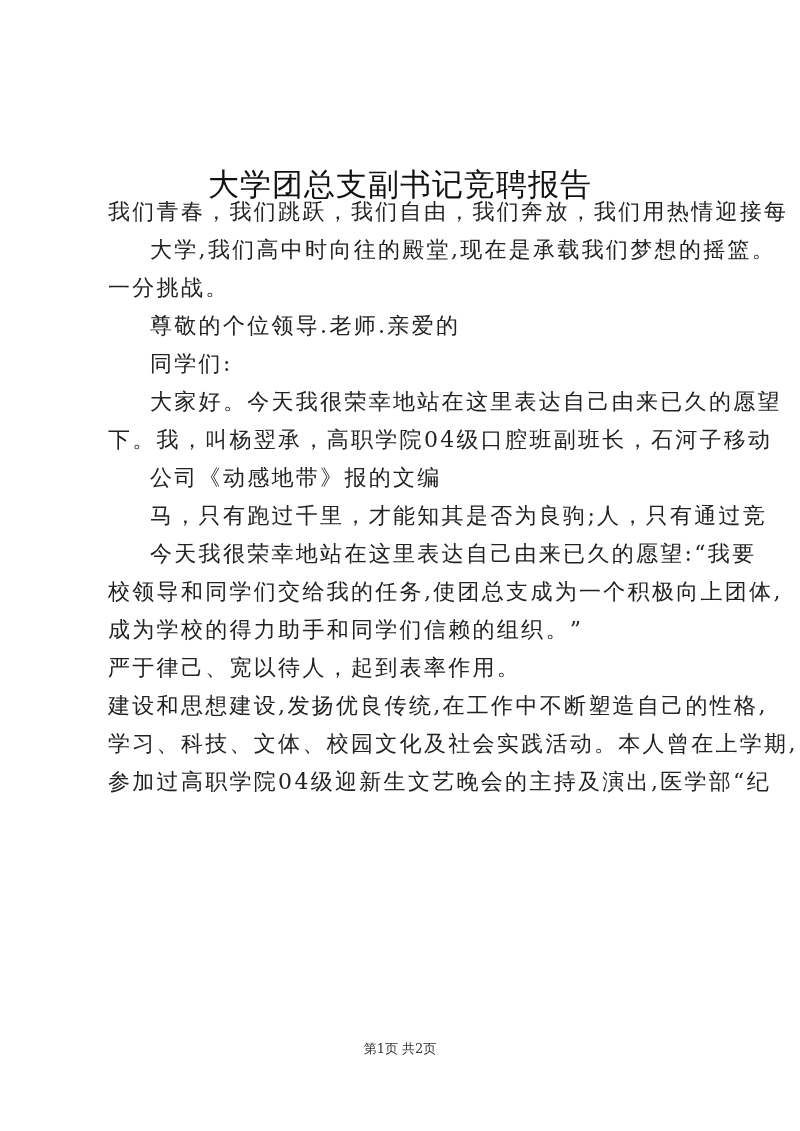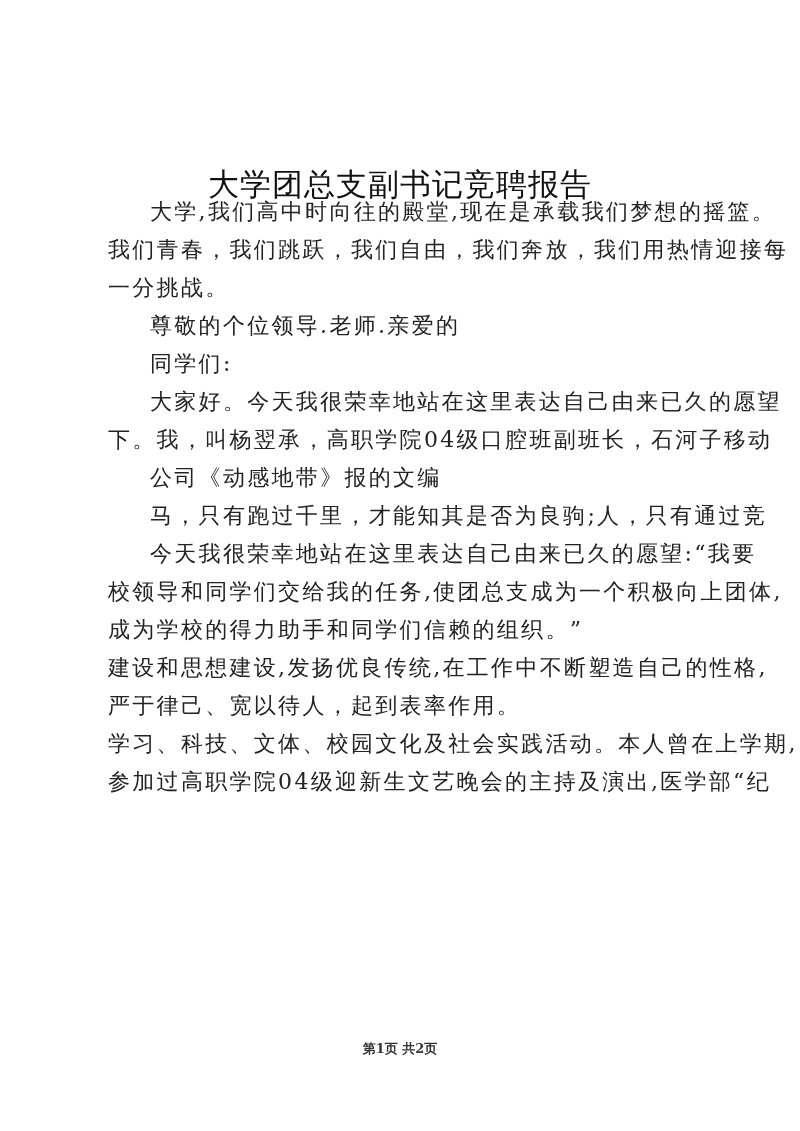--- a/index.html
+++ b/index.html
@@ -5,39 +5,39 @@
   html, body { margin: 0; padding: 0; background: #ffffff; }
   body { width: 800px; height: 1131px; position: relative; overflow: hidden;
          font-family: "DejaVu Serif", "Liberation Serif", serif; color: #1a1a1a; }
   .title { position: absolute; top: 140px; left: 0; width: 800px; text-align: center;
            font-size: 31px; line-height: 40px; color: #111; letter-spacing: 1px; margin-top: 24px; }
   .body { position: absolute; top: 193px; left: 108px; width: 592px; }
   .line { height: 38px; line-height: 38px; font-size: 22px; white-space: nowrap;
           letter-spacing: 2.3px; color: #222; }
   .ind { padding-left: 42px; }
   .footer { position: absolute; top: 1040px; left: 0; width: 800px; text-align: center;
-            font-size: 13px; color: #333; font-weight: bold; }
+            font-size: 13px; color: #333; }
 </style>
 </head>
 <body>
 
 <div class="title">大学团总支副书记竞聘报告</div>
 
 <div class="body">
+  <div class="line">我们青春，我们跳跃，我们自由，我们奔放，我们用热情迎接每</div>
   <div class="line ind">大学,我们高中时向往的殿堂,现在是承载我们梦想的摇篮。</div>
-  <div class="line">我们青春，我们跳跃，我们自由，我们奔放，我们用热情迎接每</div>
   <div class="line">一分挑战。</div>
   <div class="line ind">尊敬的个位领导.老师.亲爱的</div>
   <div class="line ind">同学们:</div>
   <div class="line ind">大家好。今天我很荣幸地站在这里表达自己由来已久的愿望</div>
   <div class="line">下。我，叫杨翌承，高职学院04级口腔班副班长，石河子移动</div>
   <div class="line ind">公司《动感地带》报的文编</div>
   <div class="line ind">马，只有跑过千里，才能知其是否为良驹;人，只有通过竞</div>
   <div class="line ind">今天我很荣幸地站在这里表达自己由来已久的愿望:“我要</div>
   <div class="line">校领导和同学们交给我的任务,使团总支成为一个积极向上团体,</div>
   <div class="line">成为学校的得力助手和同学们信赖的组织。”</div>
+  <div class="line">严于律己、宽以待人，起到表率作用。</div>
   <div class="line">建设和思想建设,发扬优良传统,在工作中不断塑造自己的性格,</div>
-  <div class="line">严于律己、宽以待人，起到表率作用。</div>
   <div class="line">学习、科技、文体、校园文化及社会实践活动。本人曾在上学期,</div>
   <div class="line">参加过高职学院04级迎新生文艺晚会的主持及演出,医学部“纪</div>
 </div>
 
 <div class="footer">第1页 共2页</div>
 
 </body></html>

